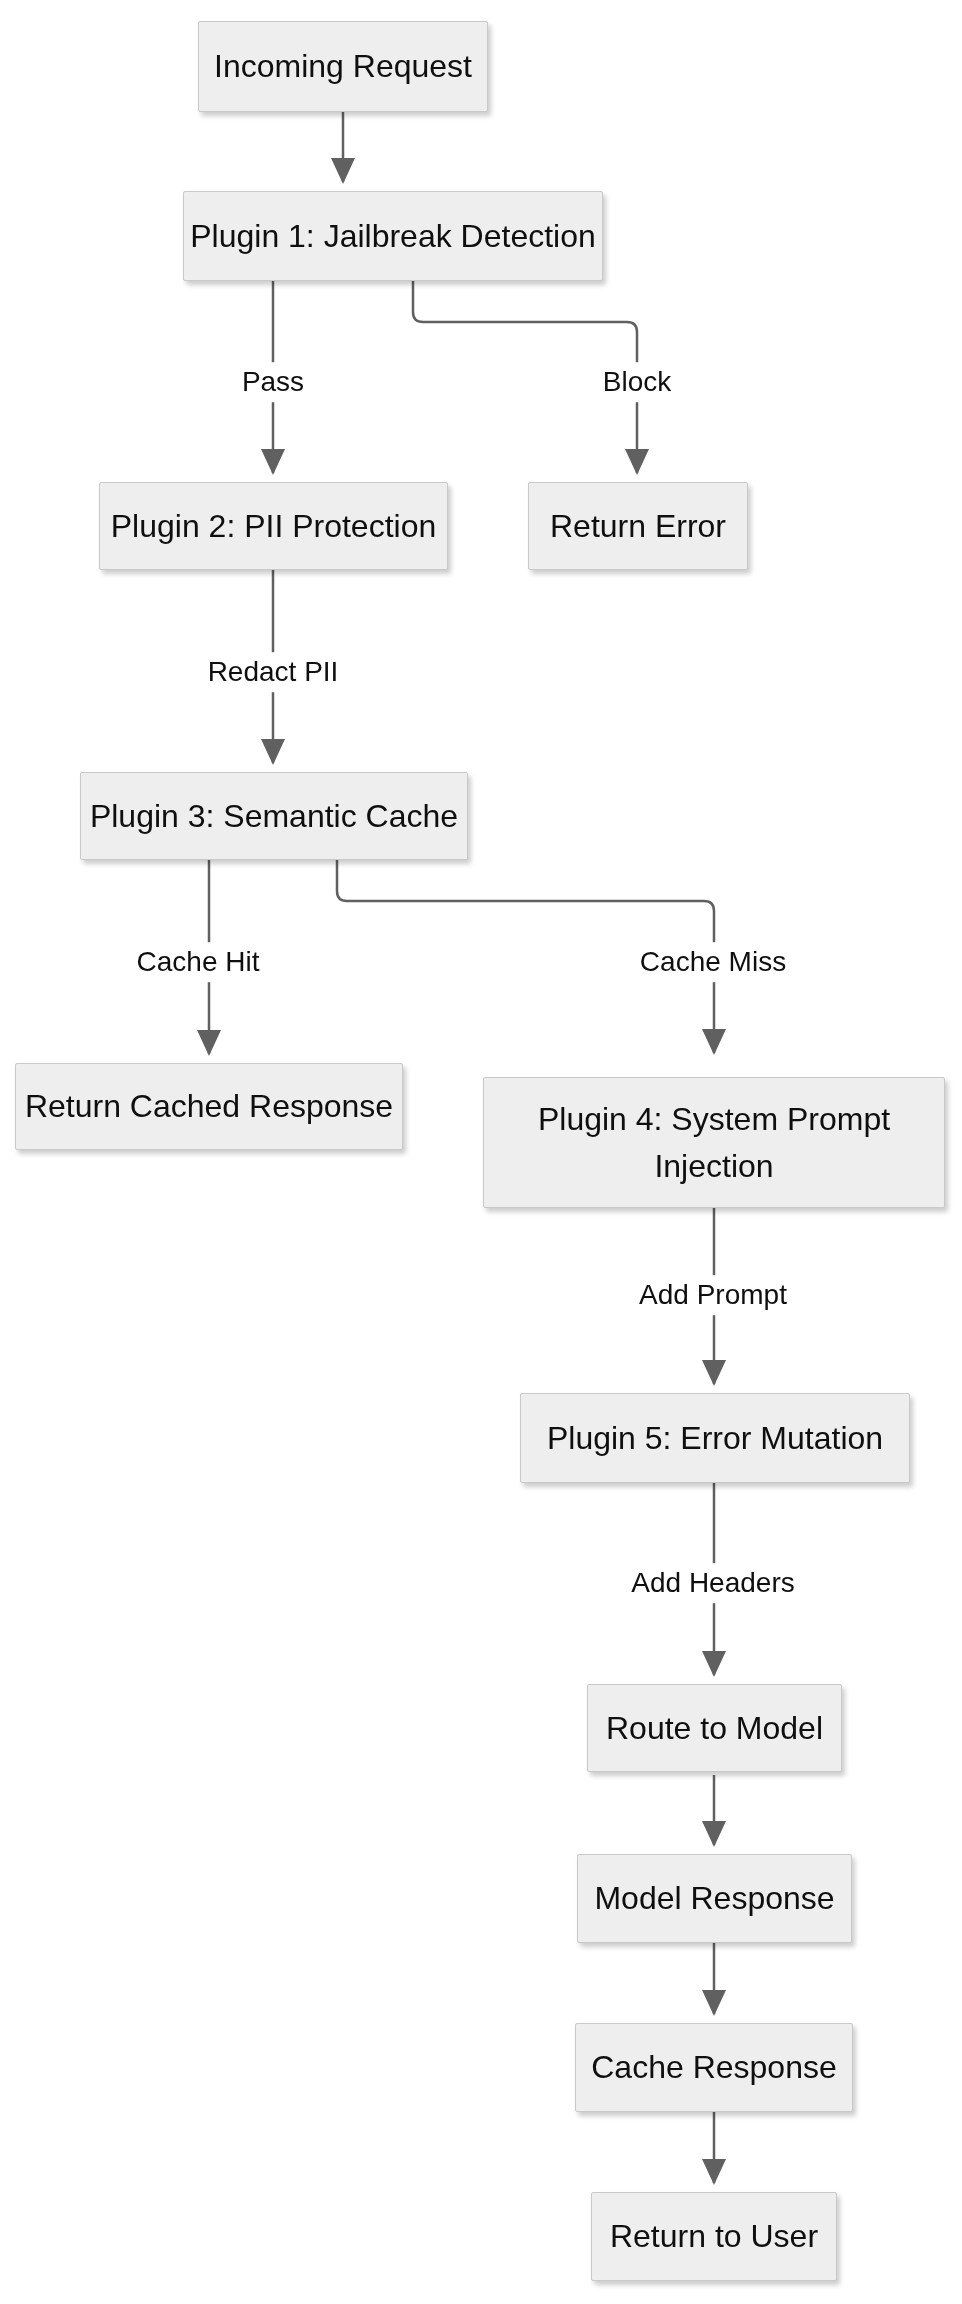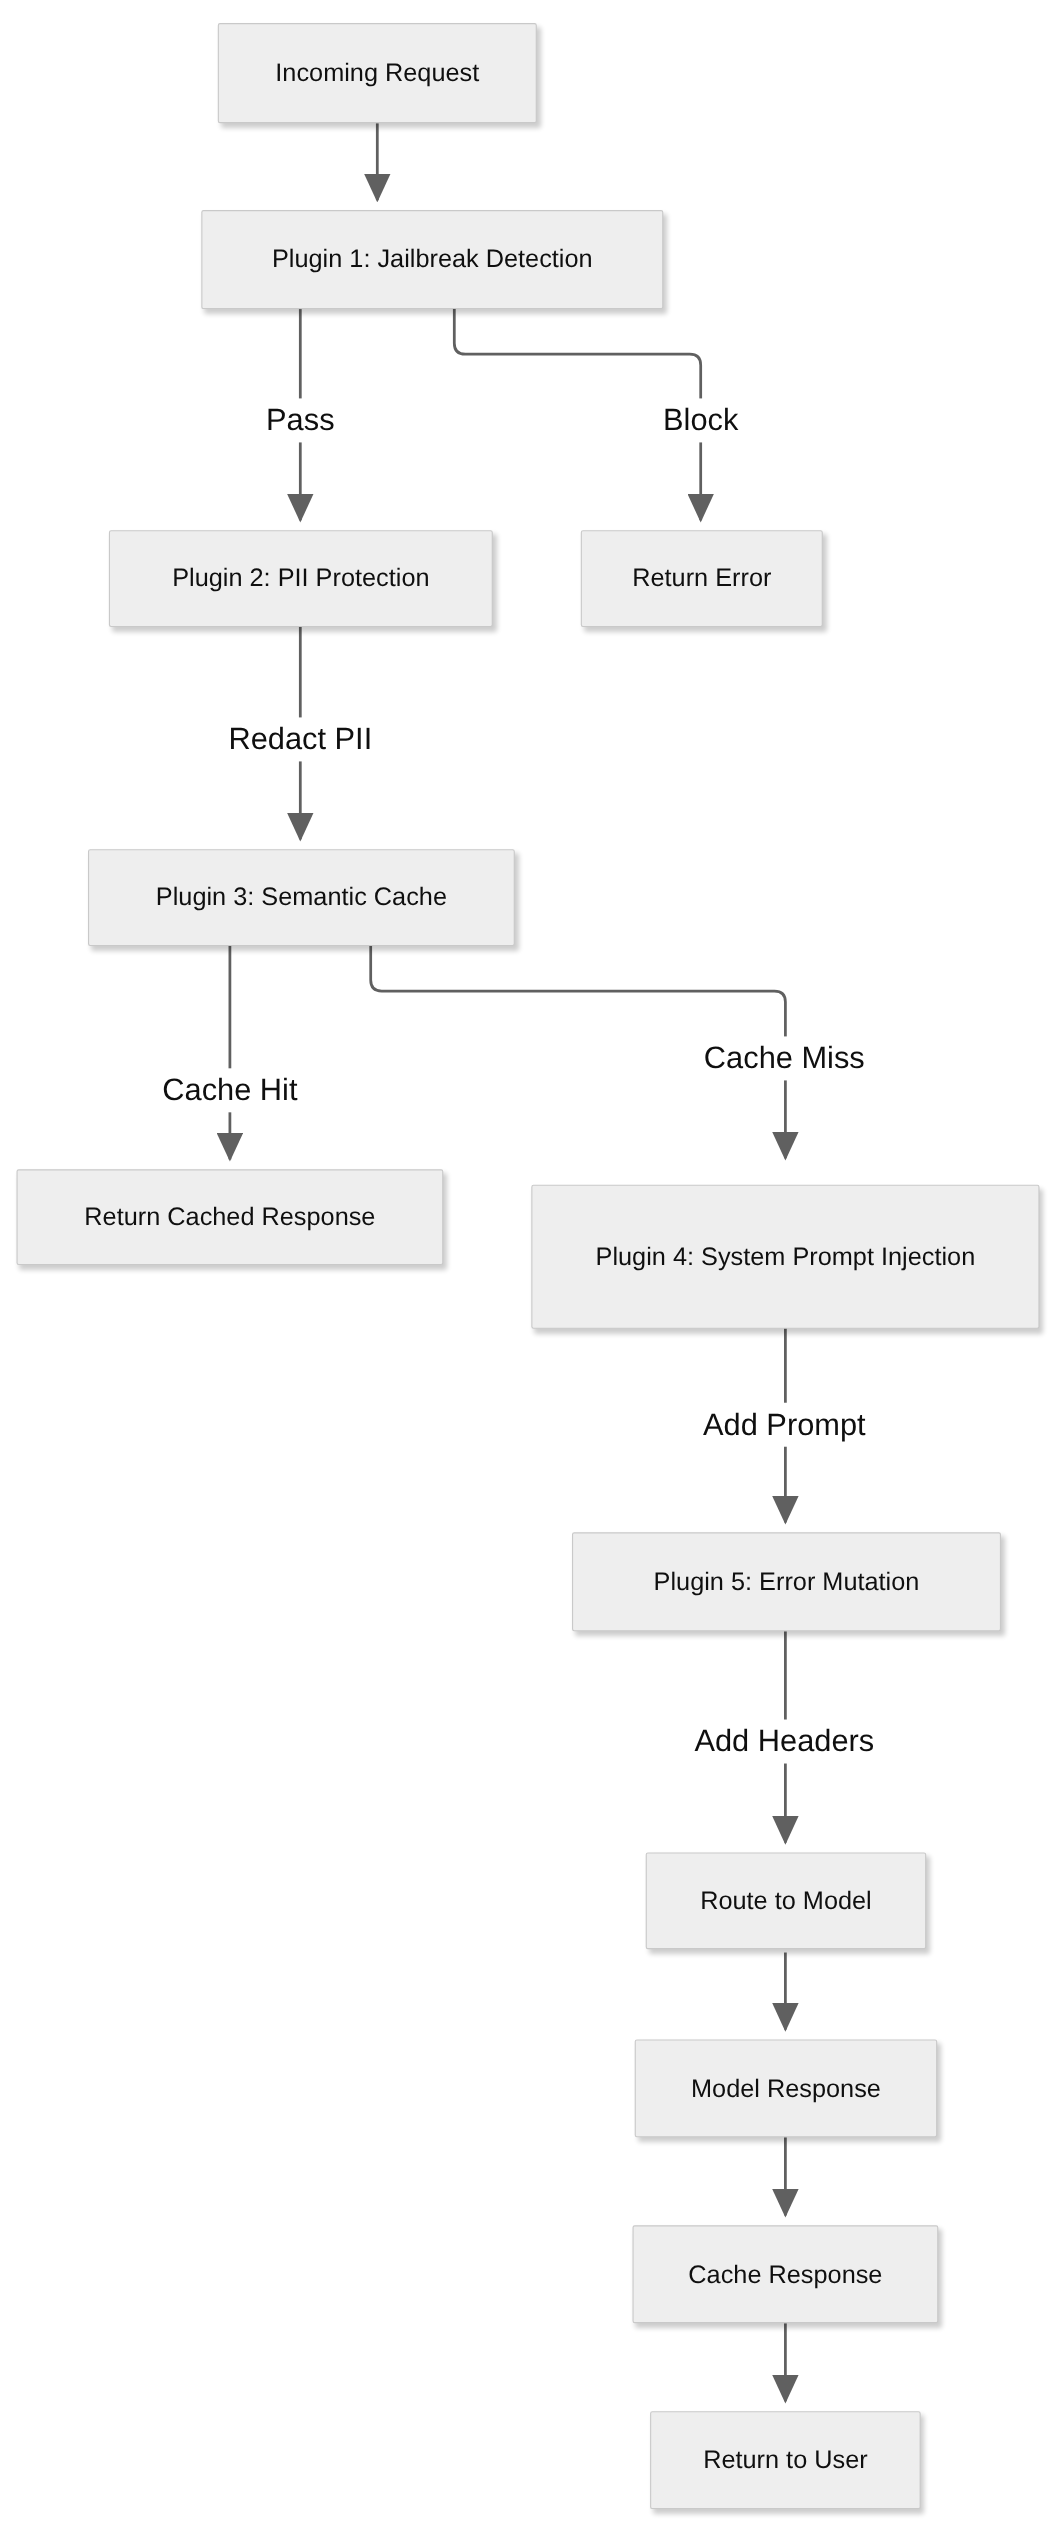--- a/index.html
+++ b/index.html
@@ -27,21 +27,21 @@
   }
   .arrowhead{fill:var(--edge-color);}
   .node{
     position:absolute;
     display:flex;align-items:center;justify-content:center;
     text-align:center;
     background:var(--node-fill);
     border:1.5px solid var(--node-border);
     border-radius:2px;
     box-shadow:3px 4px 5px rgba(0,0,0,0.2);
-    font-size:23px;
+    font-size:32px;
     line-height:1.45;
     color:var(--text-color);
     box-sizing:border-box;
     padding:0 0;
   }
   .edge-label{
     position:absolute;
     transform:translate(-50%,-50%);
     background:var(--background);
     color:var(--text-color);
@@ -119,18 +119,18 @@
     <span>Cache Response</span>
   </div>
 
   <div class="node" style="left:591px;top:2192px;width:246px;height:89px;">
     <span>Return to User</span>
   </div>
 
   <div class="edge-label" style="left:273px;top:382px;">Pass</div>
   <div class="edge-label" style="left:637px;top:382px;">Block</div>
   <div class="edge-label" style="left:273px;top:672px;">Redact PII</div>
-  <div class="edge-label" style="left:209px;top:962px;margin-top:29px;">Cache Hit</div>
+  <div class="edge-label" style="left:198px;top:962px;">Cache Hit</div>
   <div class="edge-label" style="left:713px;top:962px;">Cache Miss</div>
   <div class="edge-label" style="left:713px;top:1295px;">Add Prompt</div>
   <div class="edge-label" style="left:713px;top:1583px;">Add Headers</div>
 
 </div>
 
 </body></html>

